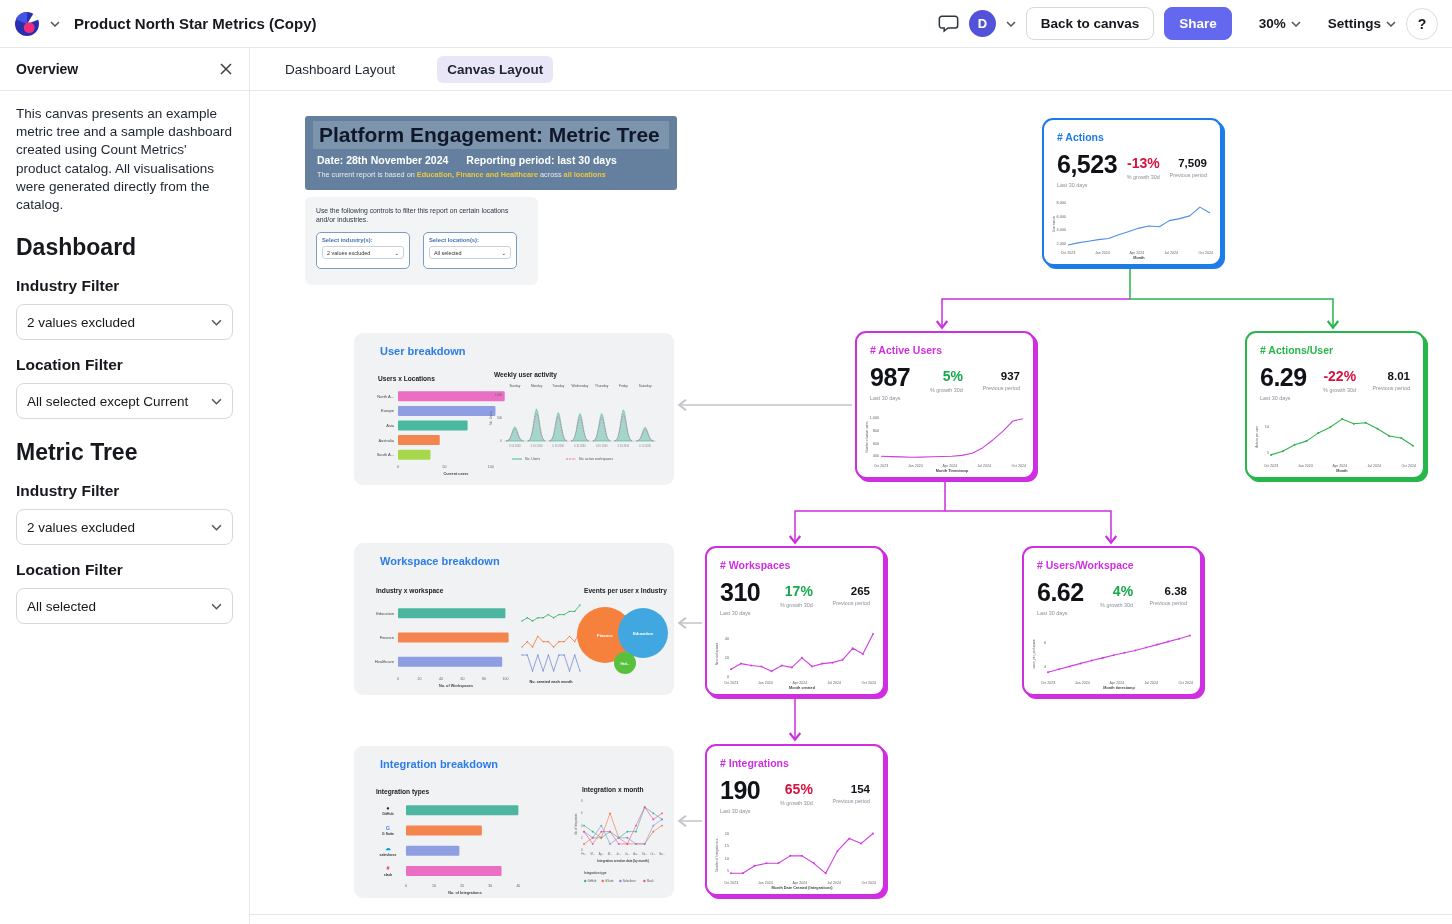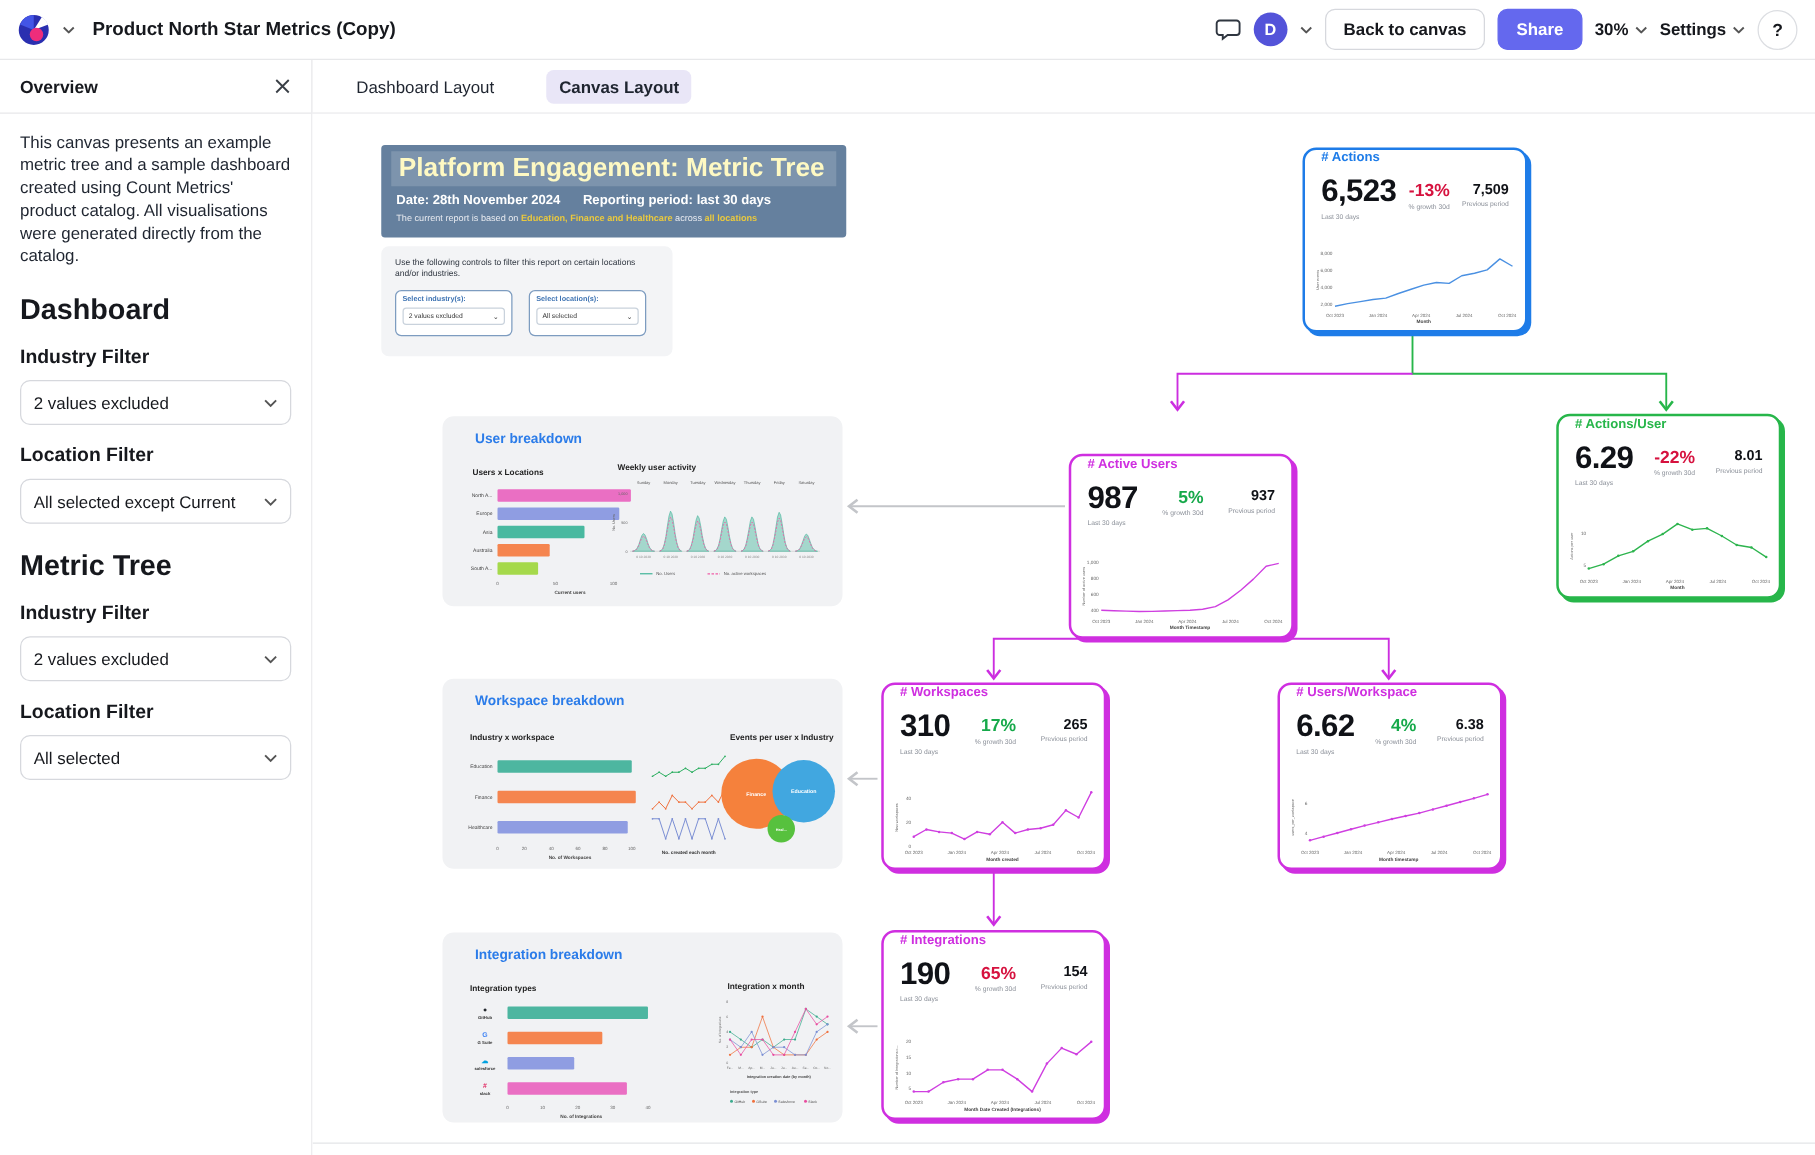--- a/index.html
+++ b/index.html
@@ -10,21 +10,21 @@
     align-items:center;justify-content:space-between;padding:0 14px;box-sizing:border-box;}
   .hdr-left,.hdr-right{display:flex;align-items:center;gap:10px;}
   .doc-title{font-size:15px;font-weight:700;margin-left:4px;}
   .chev{display:inline-flex;align-items:center;}
   .icon-btn{display:inline-flex;align-items:center;justify-content:center;cursor:pointer;}
   .avatar{width:27px;height:27px;border-radius:50%;background:#5353d9;color:#fff;
     font-size:13px;font-weight:700;display:flex;align-items:center;justify-content:center;}
   .btn{border:1px solid #d6d8dd;background:#fff;border-radius:8px;padding:8px 14px;
     font-size:13.5px;font-weight:600;color:#16181d;cursor:pointer;font-family:inherit;}
   .btn-primary{background:#6468ee;border-color:#6468ee;color:#fff;}
-  .hdr-text{font-size:13.5px;font-weight:600;display:flex;align-items:center;gap:5px;cursor:pointer;}
+  .hdr-text{font-size:13.5px;font-weight:600;display:flex;align-items:center;gap:5px;cursor:pointer;margin-left:17px;}
   .help{width:30px;height:30px;border:1px solid #dcdee2;border-radius:50%;font-size:14px;
     font-weight:700;display:flex;align-items:center;justify-content:center;cursor:pointer;}
   
   .mainrow{flex:1;display:flex;min-height:0;}
   .sidebar{width:250px;min-width:250px;border-right:1px solid #e7e8ea;box-sizing:border-box;}
   .side-hd{height:42px;border-bottom:1px solid #e7e8ea;display:flex;align-items:center;
     justify-content:space-between;padding:0 16px;font-size:14px;font-weight:700;}
   .side-body{padding:14px 16px;}
   .side-body p{font-size:13.5px;line-height:1.35;color:#1f2530;margin:0 0 6px 0;}
   .side-body h1{font-size:23px;font-weight:800;margin:20px 0 2px 0;}
@@ -36,21 +36,21 @@
     align-items:center;gap:32px;padding:0 0 0 25px;}
   .tab{font-size:13.5px;font-weight:500;color:#1f2530;padding:6px 10px;border-radius:6px;cursor:pointer;}
   .tab.active{background:#e9e6f7;font-weight:600;}
   
   .canvas{position:relative;flex:1;background:#fff;overflow:hidden;}
   .connectors{position:absolute;left:0;top:0;pointer-events:none;z-index:1;}
   .canvas-edge{position:absolute;left:0;right:0;bottom:9px;border-top:1px solid #e4e5e8;}
   
   .tblock{position:absolute;left:55px;top:25px;width:372px;height:74px;background:#65809e;
     border-radius:3px;box-sizing:border-box;padding:5px 8px;z-index:2;}
-  .tblock-title{display:block;background:rgba(255,255,255,0.16);color:#fef9c3;font-size:21px;
+  .tblock-title{display:block;background:rgba(255,255,255,0.16);color:#0f172a;font-size:21px;
     font-weight:800;padding:2px 6px;white-space:nowrap;}
   .tblock-date{color:#fff;font-size:10.5px;font-weight:700;margin-top:5px;padding-left:4px;display:flex;gap:18px;}
   .tblock-note{color:#e8eaf0;font-size:7.3px;margin-top:4px;padding-left:4px;}
   .tblock-note b{color:#e9c83e;}
   
   .fbox{position:absolute;left:55px;top:106px;width:233px;height:88px;background:#f3f4f6;
     border-radius:6px;box-sizing:border-box;padding:9px 11px;z-index:2;}
   .fbox p{margin:0;font-size:6.8px;color:#2f3640;line-height:1.35;}
   .fctrl-row{display:flex;gap:13px;margin-top:8px;}
   .fctrl{width:94px;height:37px;background:#fff;border:1.4px solid #7d9cc0;border-radius:5px;
@@ -60,21 +60,21 @@
     display:flex;align-items:center;justify-content:space-between;padding:2.5px 4px;cursor:pointer;}
   
   .panel{position:absolute;left:104px;width:320px;height:152px;background:#f1f2f4;
     border-radius:9px;z-index:2;}
   .panel-title{position:absolute;left:26px;top:12px;font-size:11px;font-weight:700;color:#2b7ce9;}
   .mini-title{position:absolute;font-size:6.6px;font-weight:700;color:#222;white-space:nowrap;}
   .panel svg,.card svg{position:absolute;overflow:visible;}
   
   .card{position:absolute;width:180px;height:148px;background:#fff;border:2px solid var(--accent);
     border-radius:11px;box-shadow:3px 3px 0 0 var(--accent);box-sizing:border-box;
-    padding:0 13px;z-index:2;}
+    padding:11px 13px;z-index:2;}
   .card-title{font-size:10.5px;font-weight:700;color:var(--accent);}
   .card-row{display:flex;justify-content:space-between;margin-top:7px;}
   .big-val{font-size:25px;font-weight:800;letter-spacing:-0.5px;color:#101217;}
   .sub{font-size:5.4px;color:#8a8f98;margin-top:3px;}
   .g-val{font-size:14px;font-weight:800;margin-top:5px;text-align:right;}
   .p-val{font-size:11.5px;font-weight:800;margin-top:7px;text-align:right;color:#101217;}
   .gcol,.pcol{text-align:right;}
 </style>
 </head>
 <body>
@@ -488,21 +488,21 @@
               <text x="51.435" y="55.5" font-size="3.6" fill="#666" text-anchor="middle" font-weight="normal" font-family="Liberation Sans, sans-serif" transform="">Jan 2024</text>
               <text x="85.87" y="55.5" font-size="3.6" fill="#666" text-anchor="middle" font-weight="normal" font-family="Liberation Sans, sans-serif" transform="">Apr 2024</text>
               <text x="120.30499999999999" y="55.5" font-size="3.6" fill="#666" text-anchor="middle" font-weight="normal" font-family="Liberation Sans, sans-serif" transform="">Jul 2024</text>
               <text x="154.74" y="55.5" font-size="3.6" fill="#666" text-anchor="middle" font-weight="normal" font-family="Liberation Sans, sans-serif" transform="">Oct 2024</text>
               <text x="4" y="26" font-size="3" fill="#666" text-anchor="middle" font-weight="normal" font-family="Liberation Sans, sans-serif" transform="rotate(-90 4 26)">User events</text>
               <text x="88" y="60.5" font-size="3.8" fill="#444" text-anchor="middle" font-weight="bold" font-family="Liberation Sans, sans-serif" transform="">Month</text>
               <path d="M17.0,47.0 L27.1,44.9 L37.3,43.3 L47.4,41.6 L57.6,40.5 L67.7,36.8 L77.9,33.4 L88.0,30.1 L98.1,28.0 L108.3,28.7 L118.4,22.6 L128.6,20.6 L138.7,17.9 L148.9,9.1 L159.0,15.0" fill="none" stroke="#4a90e2" stroke-width="1.1" stroke-linejoin="round"></path>
             </svg>
         </div>
 
-        <div class="card" style="left: 605px; top: 240px; margin-top: 32px; --accent: #cf2fe0;">
+        <div class="card" style="left: 605px; top: 240px; --accent: #cf2fe0;">
           <div class="card-title"># Active Users</div>
           <div class="card-row">
             <div>
                 <div class="big-val">987</div>
               <div class="sub">Last 30 days</div>
               </div>
             <div class="gcol">
                 <div class="g-val" style="color: rgb(22, 169, 74);">5%</div>
               <div class="sub">% growth 30d</div>
               </div>

